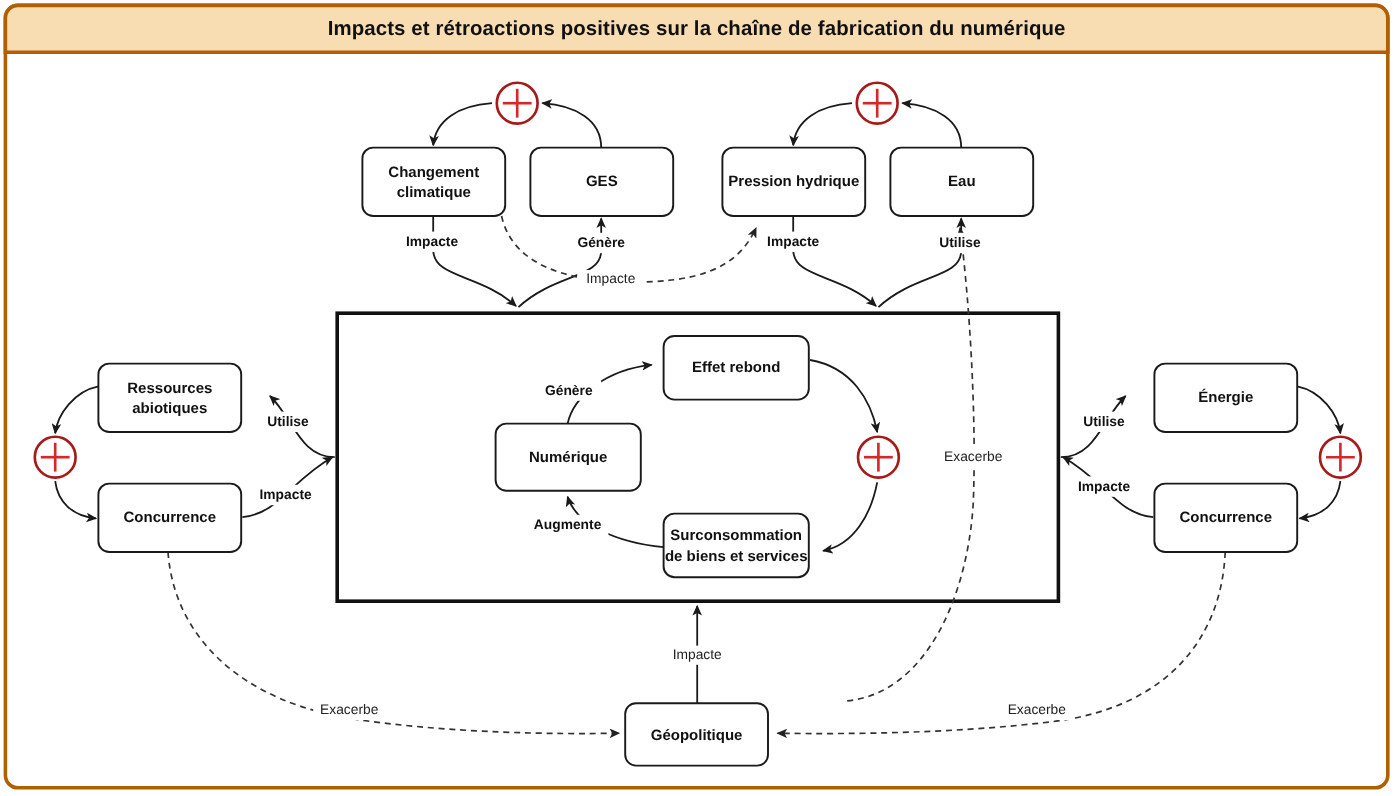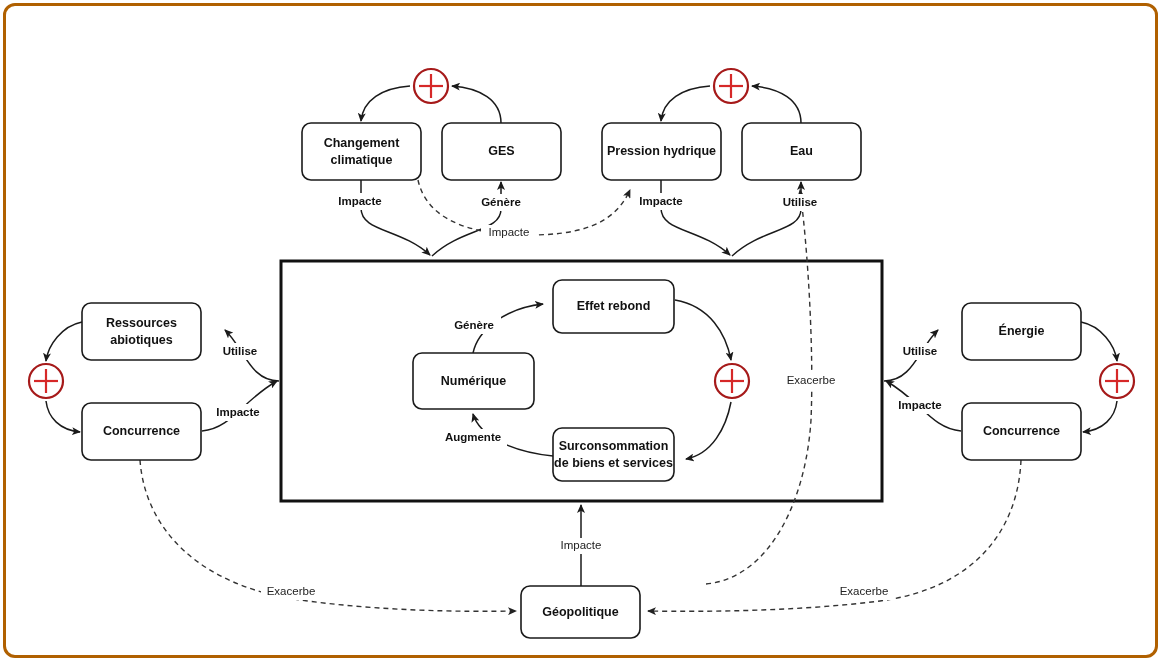--- a/index.html
+++ b/index.html
@@ -112,20 +112,23 @@
     stroke-linecap: butt;
   }
 </style>
 </head>
 <body>
 
 <div id="page">
 
   <div class="frame"></div>
 
+  <div class="titlebar">
+    <span class="title-text">Impacts et rétroactions positives sur la chaîne de fabrication du numérique</span>
+  </div>
 
   <svg class="diagram" viewBox="0 0 1163 663">
     <defs>
       <marker id="ah" markerWidth="9" markerHeight="8" refX="8" refY="4" orient="auto" markerUnits="userSpaceOnUse">
         <path d="M0,0 L9,4 L0,8 L2.2,4 Z" fill="#1a1a1a"></path>
       </marker>
       <marker id="ahd" markerWidth="9" markerHeight="8" refX="8" refY="4" orient="auto" markerUnits="userSpaceOnUse">
         <path d="M0,0 L9,4 L0,8 L2.2,4 Z" fill="#222222"></path>
       </marker>
     </defs>

